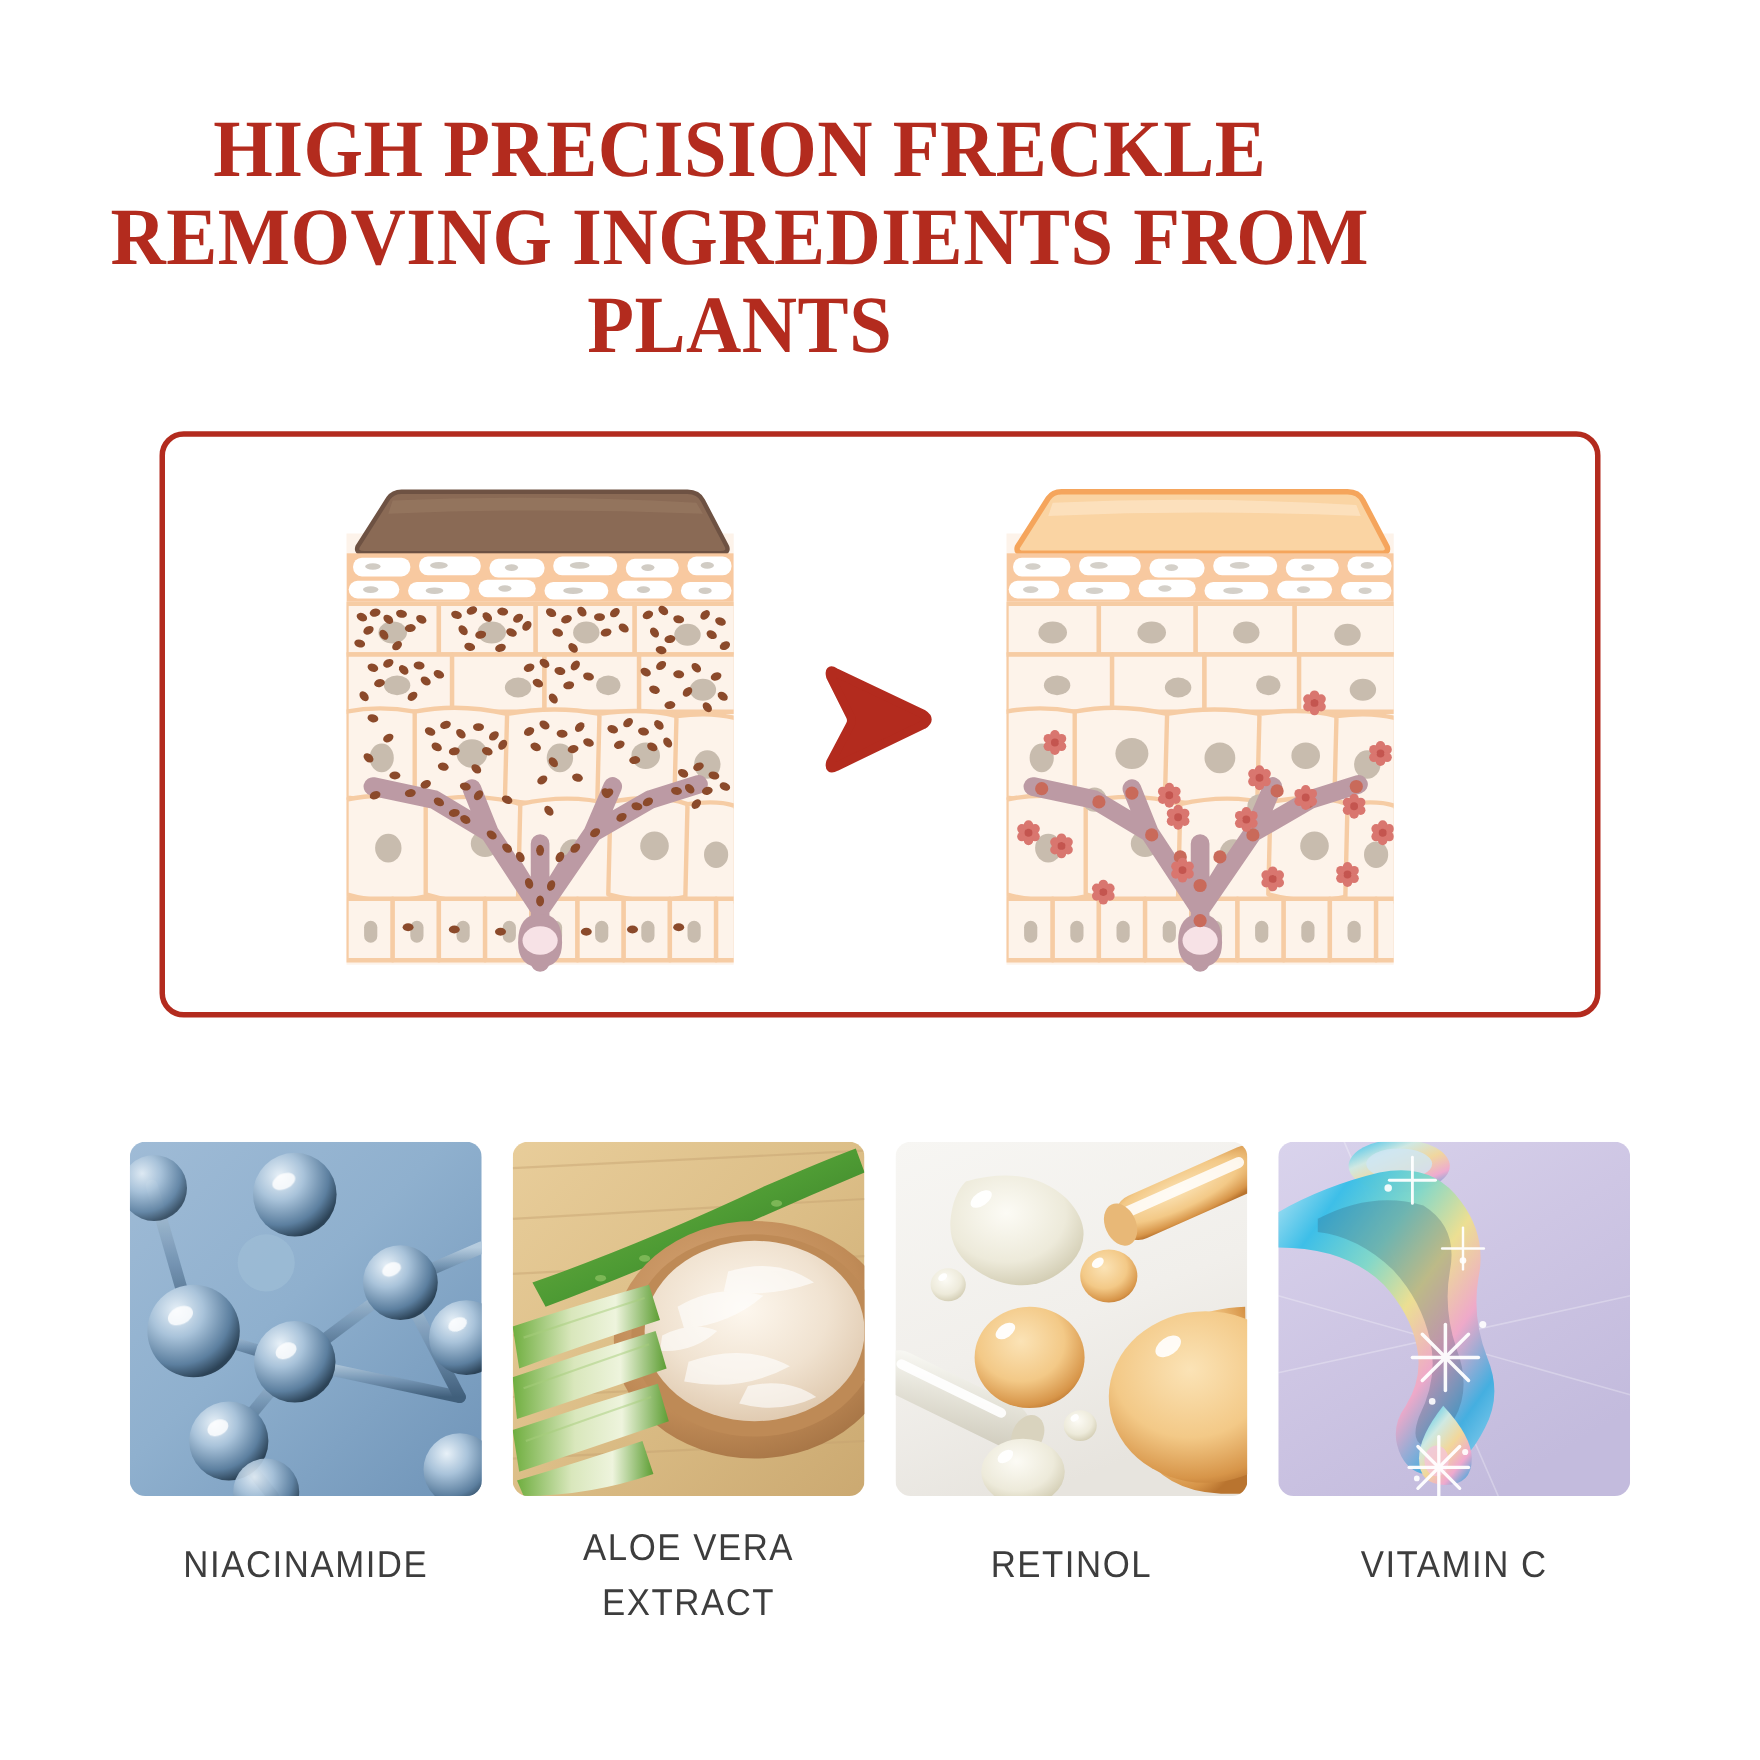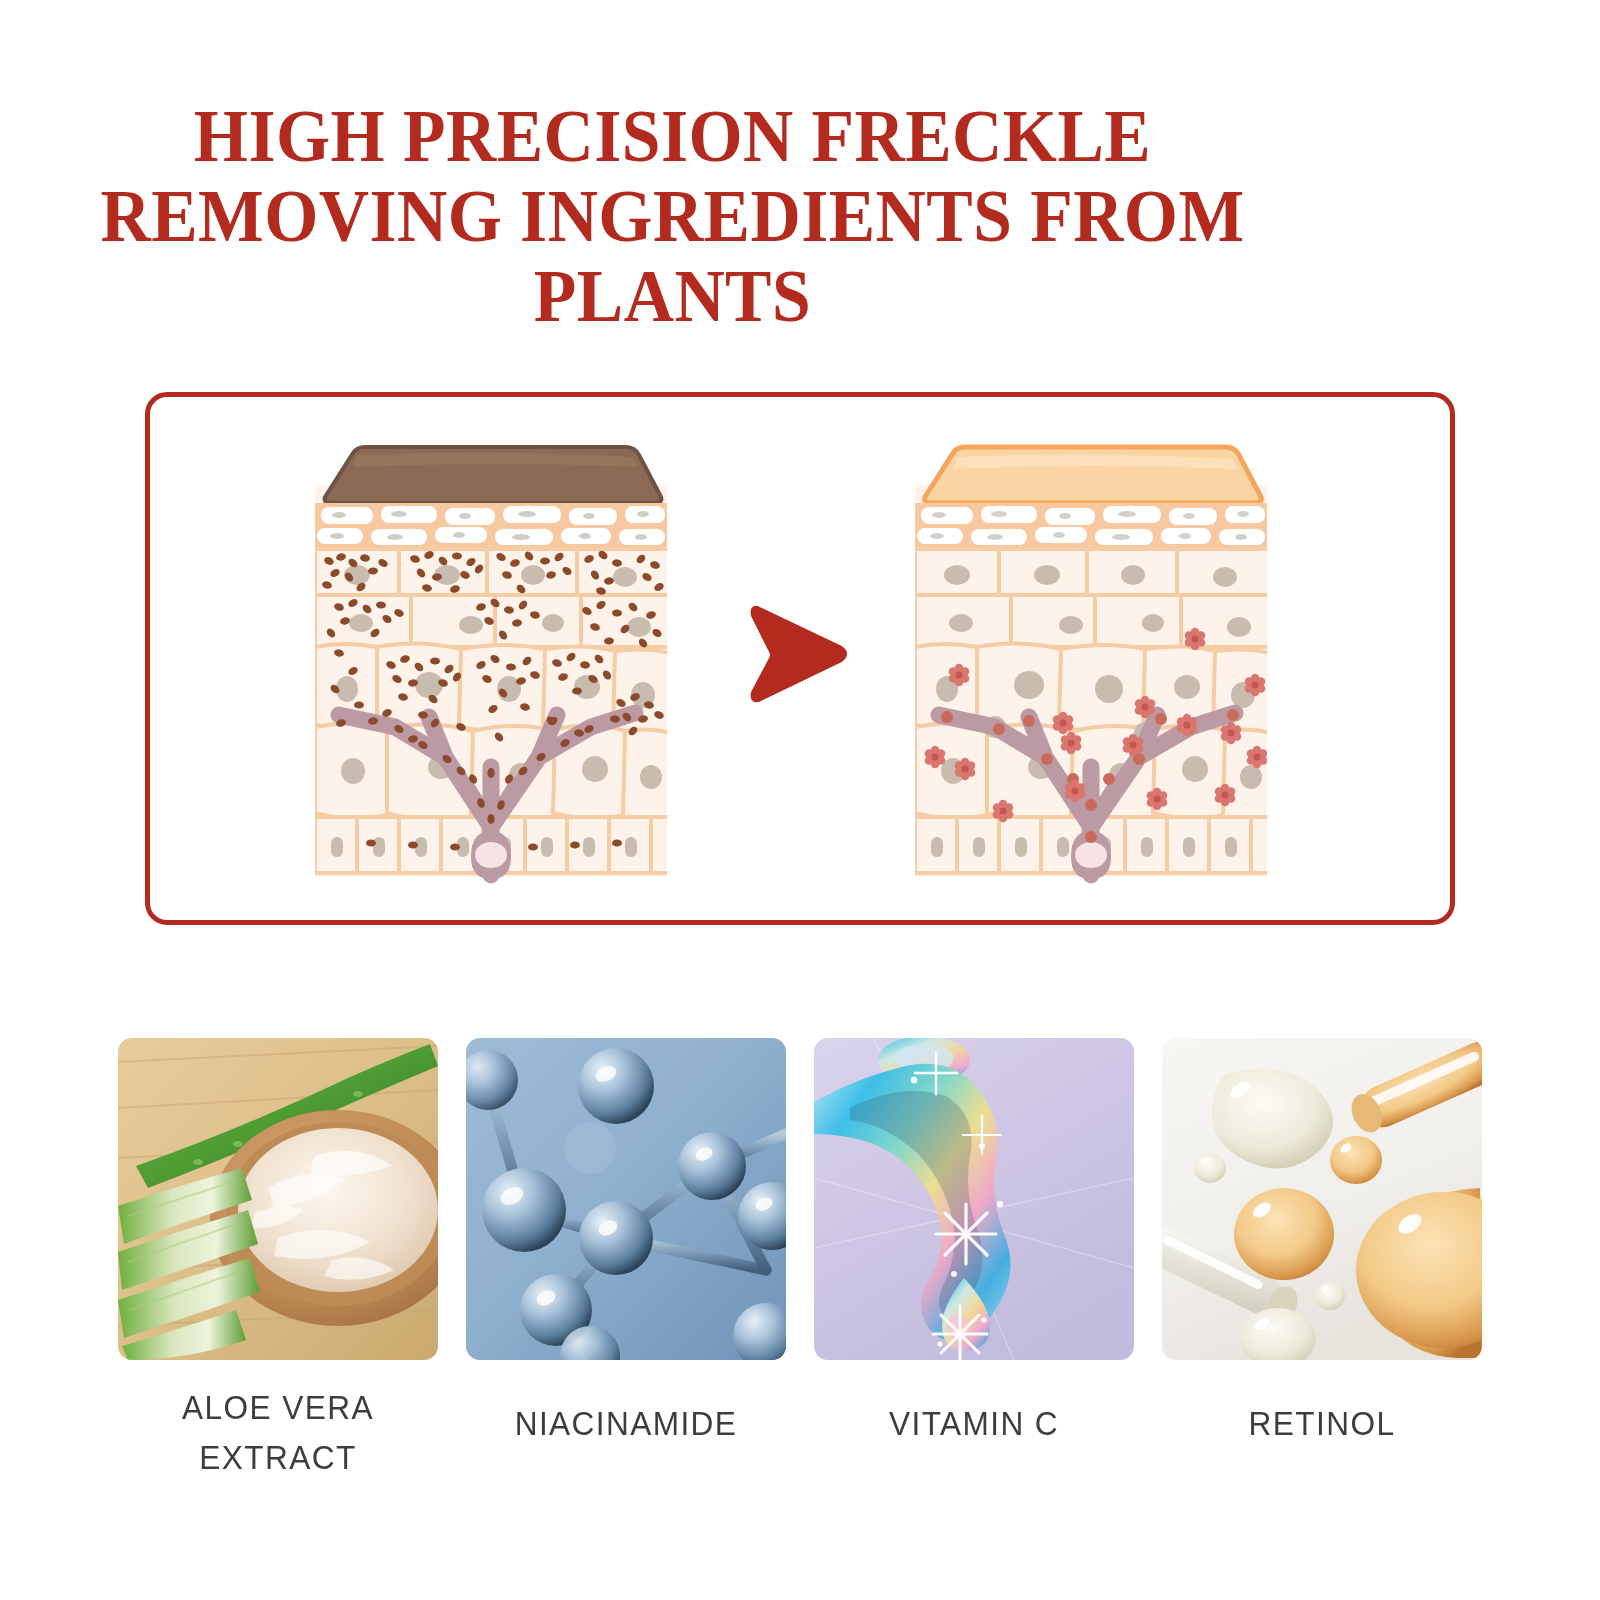--- a/index.html
+++ b/index.html
@@ -662,20 +662,78 @@
               <circle cx="-6" cy="-3.5" r="4.3"></circle>
             <circle cx="0" cy="0" r="3.6" fill="#C4554F"></circle>
           </g>
         </g>
       </g>
     </svg>
   </div>
 </div>
 
 <div id="ingredients">
+
+  <div class="ing">
+    <div class="ing-img">
+      <svg viewBox="0 0 320 322" xmlns="http://www.w3.org/2000/svg">
+        <defs>
+          <linearGradient id="nBg" x1="0" y1="0" x2="1" y2="1">
+            <stop offset="0%" stop-color="#9FBBD6"></stop>
+              <stop offset="45%" stop-color="#8FB0CE"></stop>
+            <stop offset="100%" stop-color="#6F94B8"></stop>
+          </linearGradient>
+          <radialGradient id="nBall" cx="32%" cy="28%" r="75%">
+            <stop offset="0%" stop-color="#E8F1F8"></stop>
+              <stop offset="38%" stop-color="#A9C3DA"></stop>
+            <stop offset="78%" stop-color="#5C7F9F"></stop>
+              <stop offset="100%" stop-color="#2C4357"></stop>
+          </radialGradient>
+          <linearGradient id="nRod" x1="0" y1="0" x2="0" y2="1">
+            <stop offset="0%" stop-color="#B9CEE0"></stop>
+              <stop offset="50%" stop-color="#7797B5"></stop>
+            <stop offset="100%" stop-color="#3E5C78"></stop>
+          </linearGradient>
+        </defs>
+        <rect width="320" height="322" fill="url(#nBg)"></rect>
+        <g stroke="url(#nRod)" stroke-width="11" stroke-linecap="round" opacity="0.95">
+          <line x1="150" y1="200" x2="150" y2="48"></line>
+          <line x1="150" y1="200" x2="58" y2="172"></line>
+          <line x1="150" y1="200" x2="246" y2="128"></line>
+          <line x1="150" y1="200" x2="90" y2="272"></line>
+          <line x1="150" y1="200" x2="300" y2="232"></line>
+          <line x1="58" y1="172" x2="20" y2="40"></line>
+          <line x1="246" y1="128" x2="320" y2="96"></line>
+          <line x1="90" y1="272" x2="130" y2="322"></line>
+          <line x1="246" y1="128" x2="300" y2="232"></line>
+        </g>
+        <g>
+          <circle cx="150" cy="48" r="38" fill="url(#nBall)"></circle>
+          <circle cx="246" cy="128" r="34" fill="url(#nBall)"></circle>
+          <circle cx="58" cy="172" r="42" fill="url(#nBall)"></circle>
+          <circle cx="150" cy="200" r="37" fill="url(#nBall)"></circle>
+          <circle cx="90" cy="272" r="36" fill="url(#nBall)"></circle>
+          <circle cx="306" cy="178" r="34" fill="url(#nBall)"></circle>
+          <circle cx="22" cy="42" r="30" fill="url(#nBall)" opacity="0.85"></circle>
+          <circle cx="300" cy="298" r="33" fill="url(#nBall)"></circle>
+          <circle cx="124" cy="318" r="30" fill="url(#nBall)" opacity="0.9"></circle>
+          <circle cx="124" cy="110" r="26" fill="#9EBDD6" opacity="0.7"></circle>
+        </g>
+        <g fill="#FFFFFF" opacity="0.8">
+          <ellipse cx="140" cy="36" rx="11" ry="7" transform="rotate(-25 140 36)"></ellipse>
+          <ellipse cx="238" cy="116" rx="9" ry="6" transform="rotate(-25 238 116)"></ellipse>
+          <ellipse cx="46" cy="158" rx="12" ry="8" transform="rotate(-25 46 158)"></ellipse>
+          <ellipse cx="142" cy="190" rx="10" ry="7" transform="rotate(-25 142 190)"></ellipse>
+          <ellipse cx="80" cy="260" rx="10" ry="7" transform="rotate(-25 80 260)"></ellipse>
+          <ellipse cx="298" cy="166" rx="9" ry="6" transform="rotate(-25 298 166)"></ellipse>
+        </g>
+      </svg>
+    </div>
+    <div class="ing-label">NIACINAMIDE</div>
+  </div>
 
   <div class="ing">
     <div class="ing-img">
       <svg viewBox="0 0 320 322" xmlns="http://www.w3.org/2000/svg">
         <defs>
           <linearGradient id="wood" x1="0" y1="0" x2="1" y2="1">
             <stop offset="0%" stop-color="#E8CD9A"></stop>
               <stop offset="50%" stop-color="#DCBE87"></stop>
             <stop offset="100%" stop-color="#CBA971"></stop>
           </linearGradient>
@@ -746,72 +804,78 @@
     <div class="ing-label two-line">
       <div>ALOE VERA</div>
       <div>EXTRACT</div>
     </div>
   </div>
 
   <div class="ing">
     <div class="ing-img">
       <svg viewBox="0 0 320 322" xmlns="http://www.w3.org/2000/svg">
         <defs>
-          <linearGradient id="nBg" x1="0" y1="0" x2="1" y2="1">
-            <stop offset="0%" stop-color="#9FBBD6"></stop>
-              <stop offset="45%" stop-color="#8FB0CE"></stop>
-            <stop offset="100%" stop-color="#6F94B8"></stop>
+          <linearGradient id="rBg" x1="0" y1="0" x2="0.4" y2="1">
+            <stop offset="0%" stop-color="#F7F6F3"></stop>
+              <stop offset="60%" stop-color="#F1EFEB"></stop>
+            <stop offset="100%" stop-color="#E7E4DE"></stop>
           </linearGradient>
-          <radialGradient id="nBall" cx="32%" cy="28%" r="75%">
-            <stop offset="0%" stop-color="#E8F1F8"></stop>
-              <stop offset="38%" stop-color="#A9C3DA"></stop>
-            <stop offset="78%" stop-color="#5C7F9F"></stop>
-              <stop offset="100%" stop-color="#2C4357"></stop>
+          <radialGradient id="amber" cx="42%" cy="34%" r="72%">
+            <stop offset="0%" stop-color="#FBE3B6"></stop>
+              <stop offset="55%" stop-color="#F3C987"></stop>
+            <stop offset="88%" stop-color="#D79549"></stop>
+              <stop offset="100%" stop-color="#B9742F"></stop>
           </radialGradient>
-          <linearGradient id="nRod" x1="0" y1="0" x2="0" y2="1">
-            <stop offset="0%" stop-color="#B9CEE0"></stop>
-              <stop offset="50%" stop-color="#7797B5"></stop>
-            <stop offset="100%" stop-color="#3E5C78"></stop>
+          <radialGradient id="pale" cx="42%" cy="34%" r="72%">
+            <stop offset="0%" stop-color="#FCFBF5"></stop>
+              <stop offset="62%" stop-color="#EDEADA"></stop>
+            <stop offset="100%" stop-color="#CFC9AE"></stop>
+          </radialGradient>
+          <linearGradient id="glass" x1="0" y1="0" x2="1" y2="1">
+            <stop offset="0%" stop-color="#FAFAF6"></stop>
+              <stop offset="45%" stop-color="#E6E4DA"></stop>
+            <stop offset="100%" stop-color="#CFCBBC"></stop>
           </linearGradient>
         </defs>
-        <rect width="320" height="322" fill="url(#nBg)"></rect>
-        <g stroke="url(#nRod)" stroke-width="11" stroke-linecap="round" opacity="0.95">
-          <line x1="150" y1="200" x2="150" y2="48"></line>
-          <line x1="150" y1="200" x2="58" y2="172"></line>
-          <line x1="150" y1="200" x2="246" y2="128"></line>
-          <line x1="150" y1="200" x2="90" y2="272"></line>
-          <line x1="150" y1="200" x2="300" y2="232"></line>
-          <line x1="58" y1="172" x2="20" y2="40"></line>
-          <line x1="246" y1="128" x2="320" y2="96"></line>
-          <line x1="90" y1="272" x2="130" y2="322"></line>
-          <line x1="246" y1="128" x2="300" y2="232"></line>
-        </g>
-        <g>
-          <circle cx="150" cy="48" r="38" fill="url(#nBall)"></circle>
-          <circle cx="246" cy="128" r="34" fill="url(#nBall)"></circle>
-          <circle cx="58" cy="172" r="42" fill="url(#nBall)"></circle>
-          <circle cx="150" cy="200" r="37" fill="url(#nBall)"></circle>
-          <circle cx="90" cy="272" r="36" fill="url(#nBall)"></circle>
-          <circle cx="306" cy="178" r="34" fill="url(#nBall)"></circle>
-          <circle cx="22" cy="42" r="30" fill="url(#nBall)" opacity="0.85"></circle>
-          <circle cx="300" cy="298" r="33" fill="url(#nBall)"></circle>
-          <circle cx="124" cy="318" r="30" fill="url(#nBall)" opacity="0.9"></circle>
-          <circle cx="124" cy="110" r="26" fill="#9EBDD6" opacity="0.7"></circle>
-        </g>
-        <g fill="#FFFFFF" opacity="0.8">
-          <ellipse cx="140" cy="36" rx="11" ry="7" transform="rotate(-25 140 36)"></ellipse>
-          <ellipse cx="238" cy="116" rx="9" ry="6" transform="rotate(-25 238 116)"></ellipse>
-          <ellipse cx="46" cy="158" rx="12" ry="8" transform="rotate(-25 46 158)"></ellipse>
-          <ellipse cx="142" cy="190" rx="10" ry="7" transform="rotate(-25 142 190)"></ellipse>
-          <ellipse cx="80" cy="260" rx="10" ry="7" transform="rotate(-25 80 260)"></ellipse>
-          <ellipse cx="298" cy="166" rx="9" ry="6" transform="rotate(-25 298 166)"></ellipse>
-        </g>
+        <rect width="320" height="322" fill="url(#rBg)"></rect>
+
+        <g transform="rotate(-24 250 54)">
+          <rect x="196" y="34" width="150" height="42" rx="21" fill="url(#amber)"></rect>
+          <rect x="206" y="42" width="120" height="10" rx="5" fill="#FFFFFF" opacity="0.85"></rect>
+          <ellipse cx="200" cy="55" rx="14" ry="20" fill="#E8B877"></ellipse>
+        </g>
+
+        <g transform="rotate(26 70 242)">
+          <rect x="-24" y="222" width="150" height="40" rx="20" fill="url(#glass)"></rect>
+          <rect x="-10" y="230" width="110" height="9" rx="5" fill="#FFFFFF" opacity="0.9"></rect>
+          <ellipse cx="126" cy="242" rx="14" ry="19" fill="#D9D3BE"></ellipse>
+        </g>
+
+        <path d="M318 150 Q256 152 226 196 Q200 238 222 278 Q244 318 296 320 L320 320 Z" fill="url(#amber)"></path>
+        <ellipse cx="282" cy="232" rx="88" ry="78" fill="url(#amber)"></ellipse>
+        <ellipse cx="248" cy="186" rx="13" ry="8" fill="#FFFFFF" opacity="0.9" transform="rotate(-35 248 186)"></ellipse>
+
+        <path d="M64 36 Q122 20 156 52 Q184 82 160 110 Q128 142 86 124 Q48 106 50 72 Q52 48 64 36 Z" fill="url(#pale)"></path>
+        <ellipse cx="78" cy="52" rx="11" ry="6" fill="#FFFFFF" opacity="0.95" transform="rotate(-35 78 52)"></ellipse>
+
+        <ellipse cx="122" cy="196" rx="50" ry="46" fill="url(#amber)"></ellipse>
+        <ellipse cx="100" cy="172" rx="10" ry="6" fill="#FFFFFF" opacity="0.95" transform="rotate(-35 100 172)"></ellipse>
+
+        <ellipse cx="194" cy="122" rx="26" ry="24" fill="url(#amber)"></ellipse>
+        <ellipse cx="184" cy="110" rx="6" ry="4" fill="#FFFFFF" opacity="0.95" transform="rotate(-35 184 110)"></ellipse>
+
+        <ellipse cx="48" cy="130" rx="16" ry="15" fill="url(#pale)"></ellipse>
+        <ellipse cx="43" cy="123" rx="4.5" ry="3" fill="#FFFFFF" opacity="0.95" transform="rotate(-35 43 123)"></ellipse>
+        <ellipse cx="168" cy="258" rx="15" ry="14" fill="url(#pale)"></ellipse>
+        <ellipse cx="163" cy="251" rx="4" ry="3" fill="#FFFFFF" opacity="0.95" transform="rotate(-35 163 251)"></ellipse>
+        <ellipse cx="116" cy="300" rx="38" ry="30" fill="url(#pale)"></ellipse>
+        <ellipse cx="100" cy="286" rx="8" ry="5" fill="#FFFFFF" opacity="0.95" transform="rotate(-35 100 286)"></ellipse>
       </svg>
     </div>
-    <div class="ing-label">NIACINAMIDE</div>
+    <div class="ing-label">RETINOL</div>
   </div>
 
   <div class="ing">
     <div class="ing-img">
       <svg viewBox="0 0 320 322" xmlns="http://www.w3.org/2000/svg">
         <defs>
           <linearGradient id="vBg" x1="0" y1="0" x2="0.6" y2="1">
             <stop offset="0%" stop-color="#D9D3EC"></stop>
               <stop offset="50%" stop-color="#CEC6E4"></stop>
             <stop offset="100%" stop-color="#C3BBDD"></stop>
@@ -882,77 +946,13 @@
               <line x1="146" y1="268" x2="146" y2="322"></line>
               <line x1="119" y1="296" x2="173" y2="296"></line>
             <line x1="127" y1="277" x2="165" y2="315"></line>
               <line x1="165" y1="277" x2="127" y2="315"></line>
             </g>
         </g>
       </svg>
     </div>
     <div class="ing-label">VITAMIN C</div>
   </div>
-
-  <div class="ing">
-    <div class="ing-img">
-      <svg viewBox="0 0 320 322" xmlns="http://www.w3.org/2000/svg">
-        <defs>
-          <linearGradient id="rBg" x1="0" y1="0" x2="0.4" y2="1">
-            <stop offset="0%" stop-color="#F7F6F3"></stop>
-              <stop offset="60%" stop-color="#F1EFEB"></stop>
-            <stop offset="100%" stop-color="#E7E4DE"></stop>
-          </linearGradient>
-          <radialGradient id="amber" cx="42%" cy="34%" r="72%">
-            <stop offset="0%" stop-color="#FBE3B6"></stop>
-              <stop offset="55%" stop-color="#F3C987"></stop>
-            <stop offset="88%" stop-color="#D79549"></stop>
-              <stop offset="100%" stop-color="#B9742F"></stop>
-          </radialGradient>
-          <radialGradient id="pale" cx="42%" cy="34%" r="72%">
-            <stop offset="0%" stop-color="#FCFBF5"></stop>
-              <stop offset="62%" stop-color="#EDEADA"></stop>
-            <stop offset="100%" stop-color="#CFC9AE"></stop>
-          </radialGradient>
-          <linearGradient id="glass" x1="0" y1="0" x2="1" y2="1">
-            <stop offset="0%" stop-color="#FAFAF6"></stop>
-              <stop offset="45%" stop-color="#E6E4DA"></stop>
-            <stop offset="100%" stop-color="#CFCBBC"></stop>
-          </linearGradient>
-        </defs>
-        <rect width="320" height="322" fill="url(#rBg)"></rect>
-
-        <g transform="rotate(-24 250 54)">
-          <rect x="196" y="34" width="150" height="42" rx="21" fill="url(#amber)"></rect>
-          <rect x="206" y="42" width="120" height="10" rx="5" fill="#FFFFFF" opacity="0.85"></rect>
-          <ellipse cx="200" cy="55" rx="14" ry="20" fill="#E8B877"></ellipse>
-        </g>
-
-        <g transform="rotate(26 70 242)">
-          <rect x="-24" y="222" width="150" height="40" rx="20" fill="url(#glass)"></rect>
-          <rect x="-10" y="230" width="110" height="9" rx="5" fill="#FFFFFF" opacity="0.9"></rect>
-          <ellipse cx="126" cy="242" rx="14" ry="19" fill="#D9D3BE"></ellipse>
-        </g>
-
-        <path d="M318 150 Q256 152 226 196 Q200 238 222 278 Q244 318 296 320 L320 320 Z" fill="url(#amber)"></path>
-        <ellipse cx="282" cy="232" rx="88" ry="78" fill="url(#amber)"></ellipse>
-        <ellipse cx="248" cy="186" rx="13" ry="8" fill="#FFFFFF" opacity="0.9" transform="rotate(-35 248 186)"></ellipse>
-
-        <path d="M64 36 Q122 20 156 52 Q184 82 160 110 Q128 142 86 124 Q48 106 50 72 Q52 48 64 36 Z" fill="url(#pale)"></path>
-        <ellipse cx="78" cy="52" rx="11" ry="6" fill="#FFFFFF" opacity="0.95" transform="rotate(-35 78 52)"></ellipse>
-
-        <ellipse cx="122" cy="196" rx="50" ry="46" fill="url(#amber)"></ellipse>
-        <ellipse cx="100" cy="172" rx="10" ry="6" fill="#FFFFFF" opacity="0.95" transform="rotate(-35 100 172)"></ellipse>
-
-        <ellipse cx="194" cy="122" rx="26" ry="24" fill="url(#amber)"></ellipse>
-        <ellipse cx="184" cy="110" rx="6" ry="4" fill="#FFFFFF" opacity="0.95" transform="rotate(-35 184 110)"></ellipse>
-
-        <ellipse cx="48" cy="130" rx="16" ry="15" fill="url(#pale)"></ellipse>
-        <ellipse cx="43" cy="123" rx="4.5" ry="3" fill="#FFFFFF" opacity="0.95" transform="rotate(-35 43 123)"></ellipse>
-        <ellipse cx="168" cy="258" rx="15" ry="14" fill="url(#pale)"></ellipse>
-        <ellipse cx="163" cy="251" rx="4" ry="3" fill="#FFFFFF" opacity="0.95" transform="rotate(-35 163 251)"></ellipse>
-        <ellipse cx="116" cy="300" rx="38" ry="30" fill="url(#pale)"></ellipse>
-        <ellipse cx="100" cy="286" rx="8" ry="5" fill="#FFFFFF" opacity="0.95" transform="rotate(-35 100 286)"></ellipse>
-      </svg>
-    </div>
-    <div class="ing-label">RETINOL</div>
-  </div>
 </div>
 
 </body></html>

